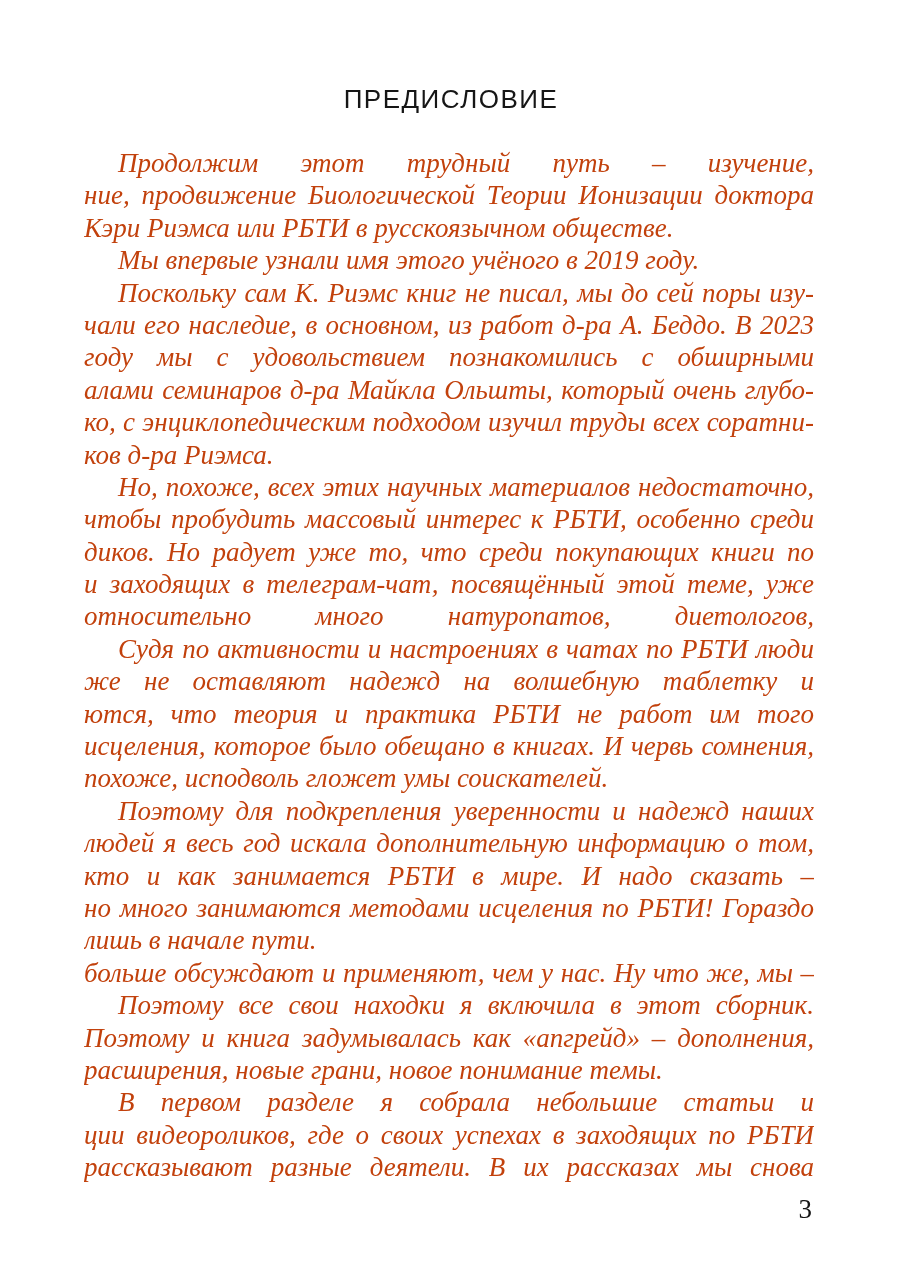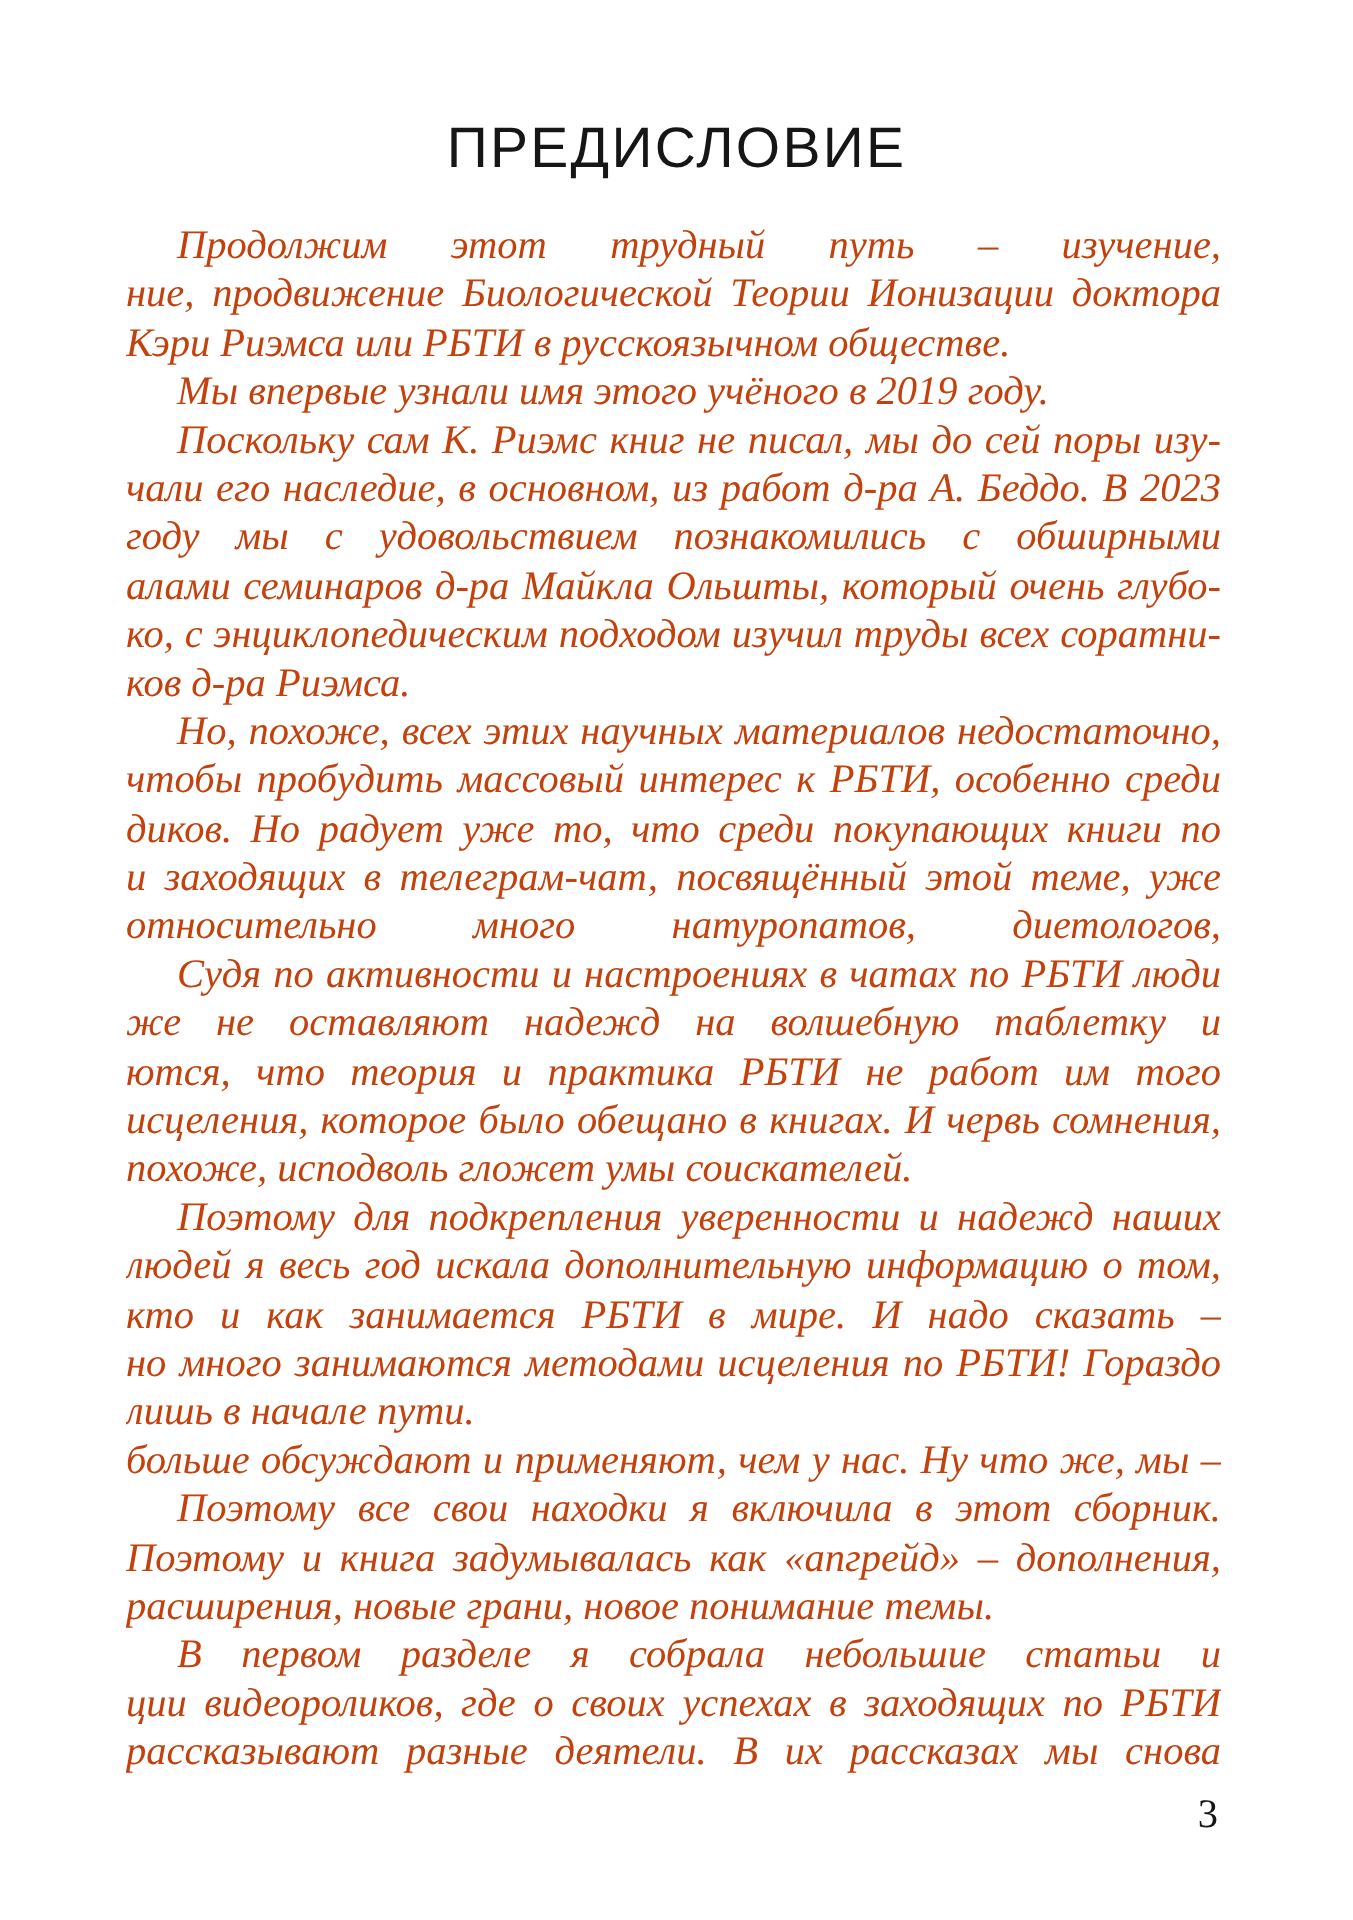--- a/index.html
+++ b/index.html
@@ -20,21 +20,21 @@
     inset: 0;
     background: #ffffff;
   }
   .chapter-title {
     position: absolute;
     top: 84px;
     left: 0;
     width: 100%;
     text-align: center;
     font-family: "Liberation Sans", "DejaVu Sans", sans-serif;
-    font-size: 38px;
+    font-size: 26px;
     font-weight: 400;
     letter-spacing: 1.5px;
     line-height: 30px;
     color: #161616;
   }
   .text-block {
     position: absolute;
     top: 147px;
     left: 84px;
     width: 730px;

